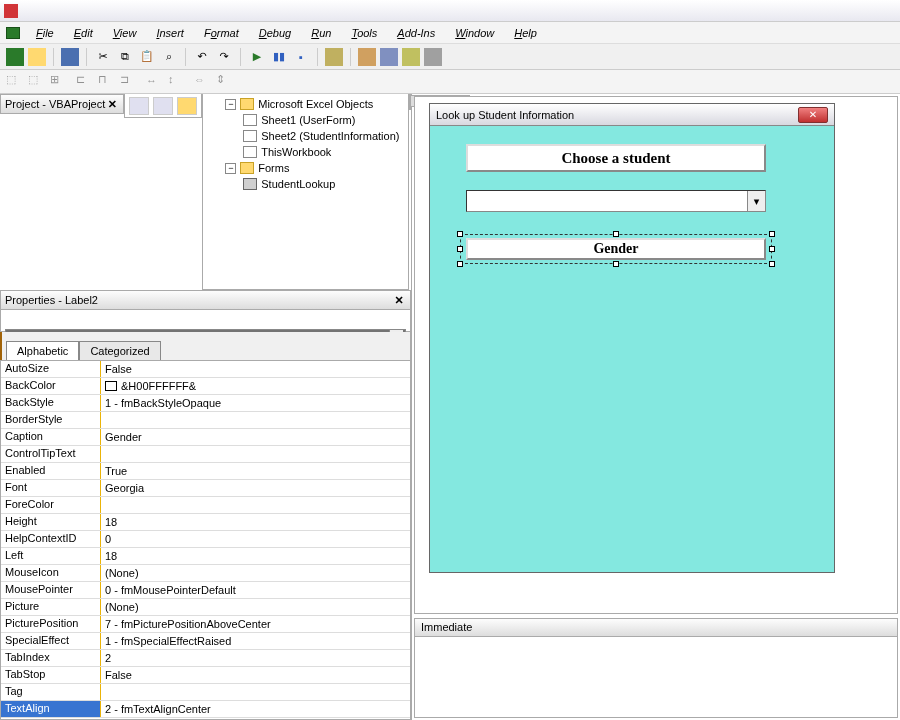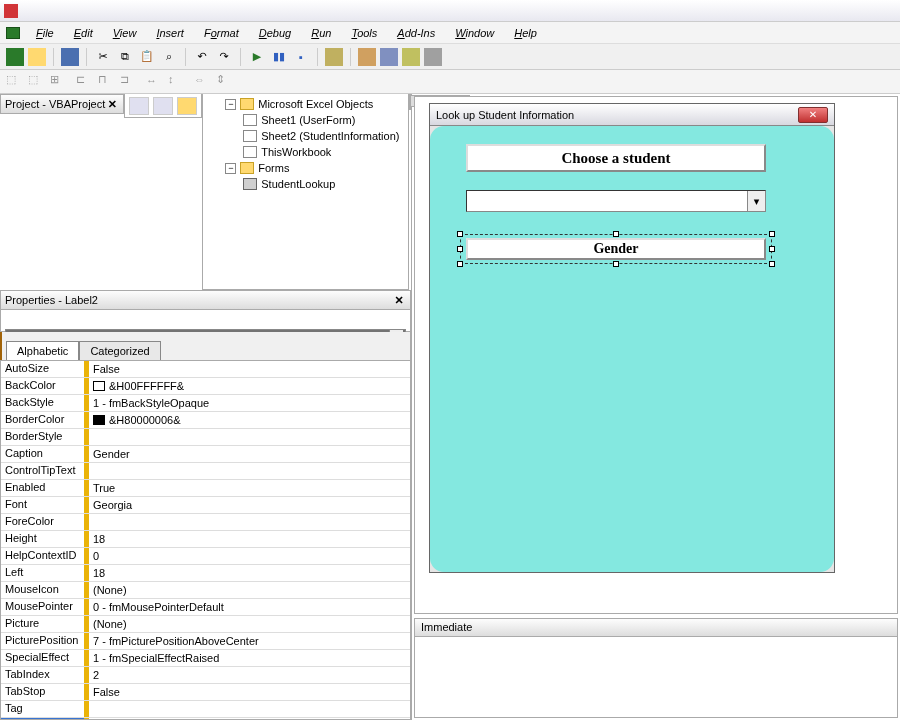--- a/index.html
+++ b/index.html
@@ -43,33 +43,32 @@
 
 .props-pane { flex: 1; display: flex; flex-direction: column; min-height: 0; }
 .props-combo { height: 22px; border: 1px solid #aaa; border-top: none; display: flex; align-items: center; padding: 0 4px; background: #fff; }
 .props-combo .cb { flex: 1; display: flex; align-items: center; justify-content: space-between; border: 1px solid #888; height: 16px; padding: 0 2px; background: #737373; margin-top: 32px; }
 .props-combo .cb .arrow { width: 14px; text-align: center; background: #eee; border-left: 1px solid #888; }
 .props-tabs { height: 28px; border-left: 2px solid #a16207; border-right: 1px solid #aaa; display: flex; align-items: flex-end; padding: 0 4px; gap: 0; background: #f0f0f0; }
 .props-tabs .tab { padding: 3px 10px; border: 1px solid #888; border-bottom: none; background: #fff; font-size: 11px; cursor: pointer; }
 .props-tabs .tab.inactive { background: #e8e8e8; }
 .props-grid { flex: 1; border: 1px solid #aaa; overflow: auto; background: #fff; }
 .prow { display: flex; height: 17px; border-bottom: 1px solid #ddd; font-size: 11px; }
-.prow .pk { width: 88px; padding: 1px 4px; border-right: 5px solid #eab308; }
+.prow .pk { width: 100px; padding: 1px 4px; border-right: 1px solid #eab308; }
 .prow .pv { flex: 1; padding: 1px 4px; display: flex; align-items: center; gap: 4px; }
 .prow.selected .pk { background: #3874d1; color: #fff; }
 .colorbox { width: 12px; height: 10px; border: 1px solid #000; display: inline-block; }
 
 .designer-area { flex: 1; position: relative; border: 1px solid #aaa; margin: 2px; background: #fff; overflow: hidden; }
 .form-window { position: absolute; top: 6px; left: 14px; width: 406px; border: 1px solid #666; background: #e5e5e5; }
 .form-titlebar { height: 22px; background: linear-gradient(#fff, #d8d8e0); border-bottom: 1px solid #888; display: flex; align-items: center; justify-content: space-between; padding: 0 6px; font-size: 11px; }
 .form-close { width: 30px; height: 16px; background: linear-gradient(#f08080, #c03030); border: 1px solid #803030; color: #fff; text-align: center; font-size: 10px; line-height: 14px; cursor: pointer; border-radius: 2px; }
 .form-canvas { height: 446px; background: #84e8e0; position: relative; 
   background-image: radial-gradient(#333 0.6px, transparent 0.6px);
   background-size: 8px 8px;
-  border-radius: 14px;
 }
 .form-label { position: absolute; background: #fff; border: 2px outset #ddd; text-align: center; font-family: Georgia, serif; font-weight: bold; display: flex; align-items: center; justify-content: center; }
 .lbl1 { top: 18px; left: 36px; width: 300px; height: 28px; font-size: 15px; }
 .combo-ctrl { position: absolute; top: 64px; left: 36px; width: 300px; height: 22px; background: #fff; border: 1px inset #888; display: flex; }
 .combo-ctrl .ca { width: 18px; background: #eee; border-left: 1px solid #888; display: flex; align-items: center; justify-content: center; }
 .lbl2-wrap { position: absolute; top: 108px; left: 30px; width: 312px; height: 30px; border: 1px dashed #333; }
 .lbl2 { position: absolute; top: 3px; left: 5px; width: 300px; height: 22px; font-family: Georgia, serif; background: #fff; border: 2px outset #ddd; text-align: center; font-weight: bold; font-size: 14px; display: flex; align-items: center; justify-content: center; }
 .handle { position: absolute; width: 6px; height: 6px; background: #fff; border: 1px solid #000; }
 .h-tl { top: -4px; left: -4px; } .h-tr { top: -4px; right: -4px; }
 .h-bl { bottom: -4px; left: -4px; } .h-br { bottom: -4px; right: -4px; }
@@ -218,27 +217,20 @@
               <span>&amp;H00FFFFFF&amp;</span>
             </div>
           </div>
           <div class="prow">
             <div class="pk">BackStyle</div>
             <div class="pv">
               <span>1 - fmBackStyleOpaque</span>
             </div>
           </div>
           <div class="prow">
-            <div class="pk">BorderColor</div>
-            <div class="pv">
-              <span class="colorbox" style="background: rgb(0, 0, 0);"></span>
-              <span>&amp;H80000006&amp;</span>
-            </div>
-          </div>
-          <div class="prow">
             <div class="pk">BorderStyle</div>
           </div>
           <div class="prow">
             <div class="pk">Caption</div>
             <div class="pv">
               <span>Gender</span>
             </div>
           </div>
           <div class="prow">
             <div class="pk">ControlTipText</div>

